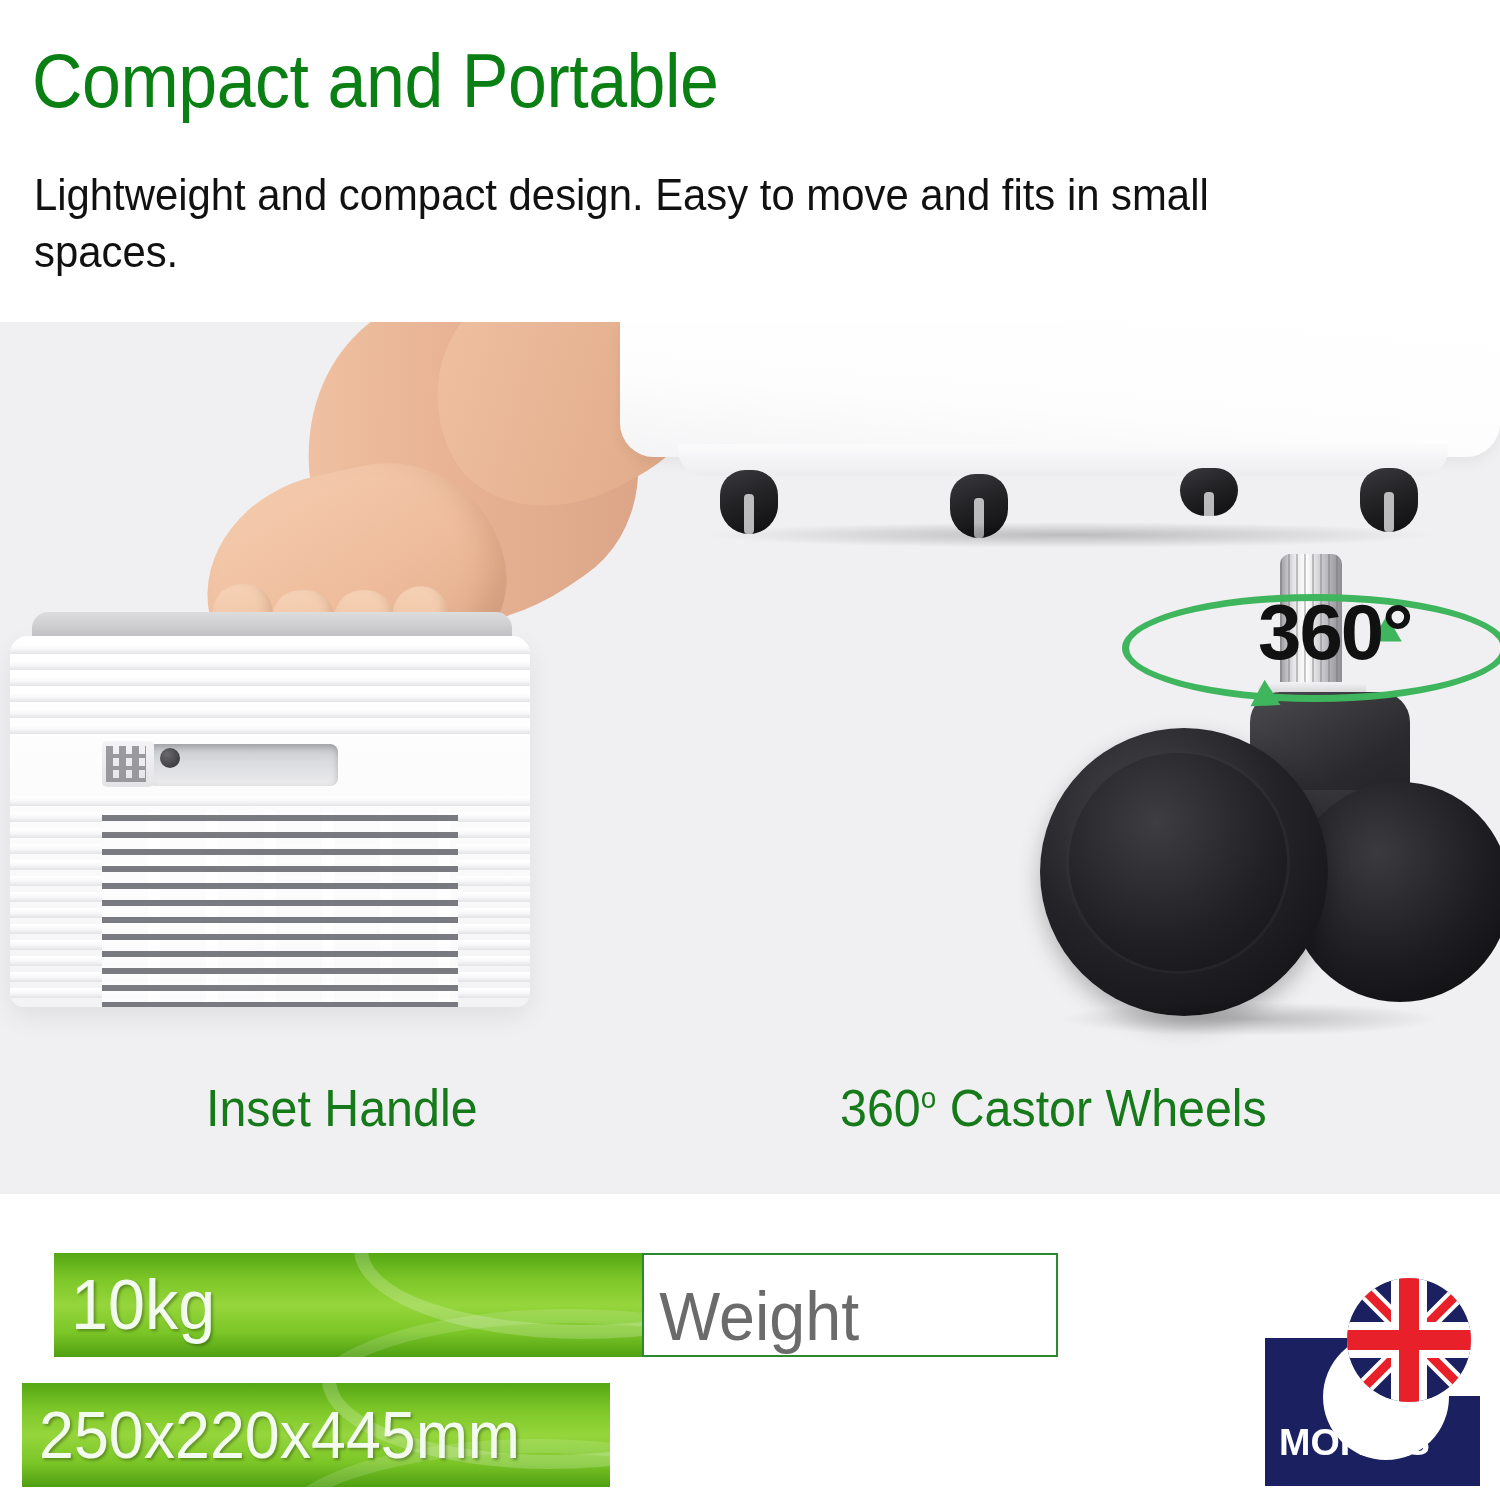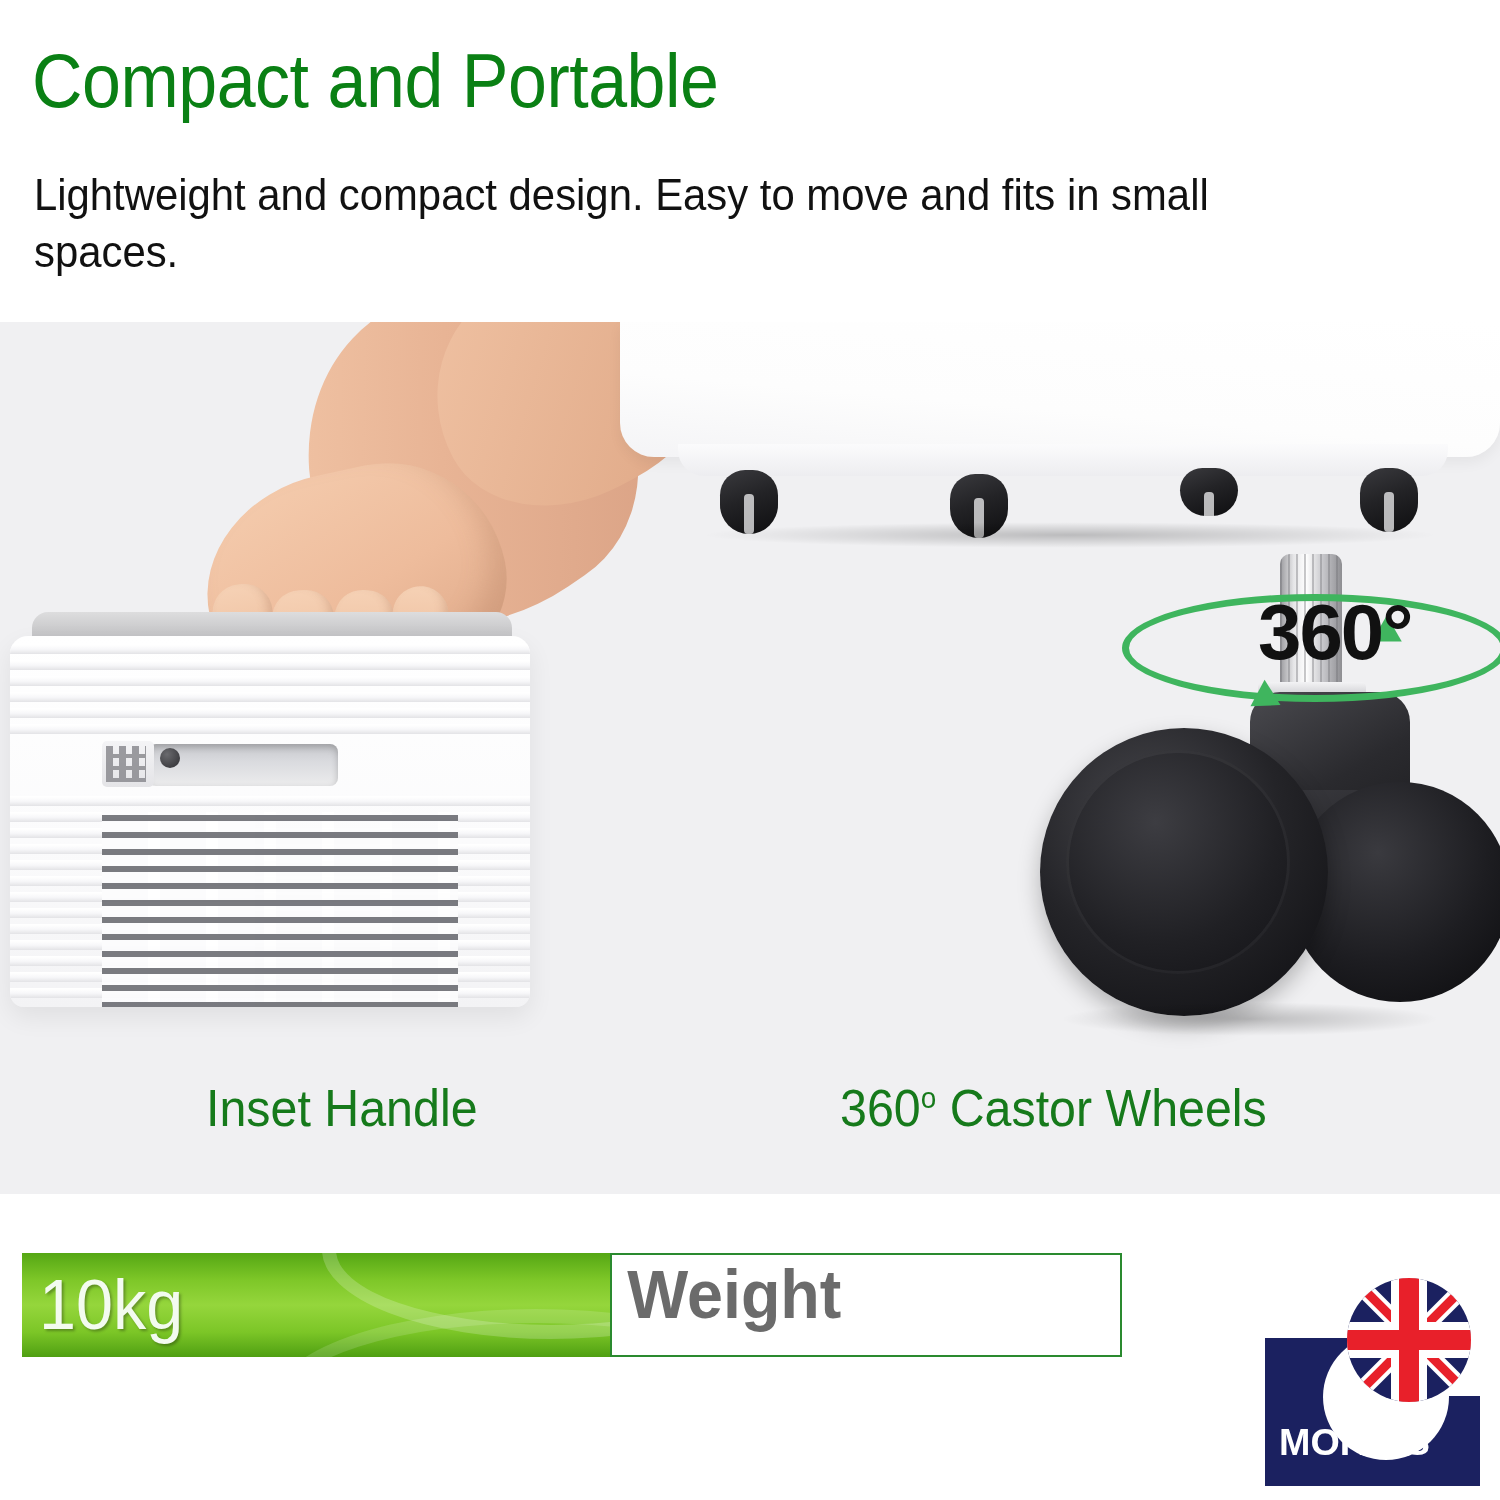--- a/index.html
+++ b/index.html
@@ -208,43 +208,43 @@
   .caption{
     position:absolute;font-size:52px;color:#167a1b;white-space:nowrap;
     transform:scaleX(.93);transform-origin:left center;
   }
   #caption-handle{left:206px;top:1078px;}
   #caption-caster{left:840px;top:1078px;}
   .deg-sup{font-size:30px;vertical-align:super;}
 
   
   .spec-row{position:absolute;left:22px;height:104px;display:flex;}
-  #spec-row-0{top:1253px;}
+  #spec-row-0{top:1253px;margin-left:32px;}
   #spec-row-1{top:1383px;}
   .spec-value{
     position:relative;width:588px;height:104px;overflow:hidden;
     background:
       linear-gradient(180deg,#55a714 0%,#7ec728 26%,#95d63c 50%,#7cc627 76%,#4f9f12 100%);
     display:flex;align-items:center;
   }
   .swoosh{
     position:absolute;border-radius:50%;
     background:transparent;border:14px solid rgba(255,255,255,.17);
   }
   .sw-a{left:300px;top:-92px;width:430px;height:150px;border-color:rgba(255,255,255,.20);}
   .sw-b{left:250px;top:56px;width:500px;height:160px;border-color:rgba(255,255,255,.14);}
   .spec-value-text{
     position:relative;z-index:2;
     padding-left:18px;font-size:70px;color:#f3fbef;white-space:nowrap;
     text-shadow:2px 2px 3px rgba(0,0,0,.30);
     transform:scaleX(.95);transform-origin:left center;
   }
   .spec-label{
-    width:512px;height:104px;background:#fff;border:2px solid #2a8a2f;
-    box-sizing:border-box;display:flex;align-items:flex-start;font-weight:bold;
+    width:416px;height:104px;background:#fff;border:2px solid #2a8a2f;
+    box-sizing:border-box;display:flex;align-items:flex-end;
   }
   .spec-label-text{
     padding-left:16px;font-size:68px;color:#6b6b6b;white-space:nowrap;
     transform:scaleX(.95);transform-origin:left center;
   }
 
   
   #logo{position:absolute;left:1265px;top:1278px;width:215px;height:210px;padding-left:32px;}
   .logo-square{
     position:absolute;left:0;top:60px;width:158px;height:148px;background:#1b2160;
@@ -370,20 +370,25 @@
     <span class="swoosh sw-a"></span>
     <span class="swoosh sw-b"></span>
     <span class="spec-value-text">10kg</span>
   </div>
   <div class="spec-label">
     <span class="spec-label-text">Weight</span>
   </div>
 </div>
 
 <div class="spec-row" id="spec-row-1">
+  <div class="spec-value">
+    <span class="swoosh sw-a"></span>
+    <span class="swoosh sw-b"></span>
+    <span class="spec-value-text" style="font-size:66px;">250x220x445mm</span>
+  </div>
 </div>
 
 <div id="logo">
   <div class="logo-square"></div>
   <div class="logo-square2"></div>
   <div class="logo-notch"></div>
   <div class="flag-circle">
     <i class="fd-w1"></i>
       <i class="fd-w2"></i>
     <i class="fd-r1"></i>

